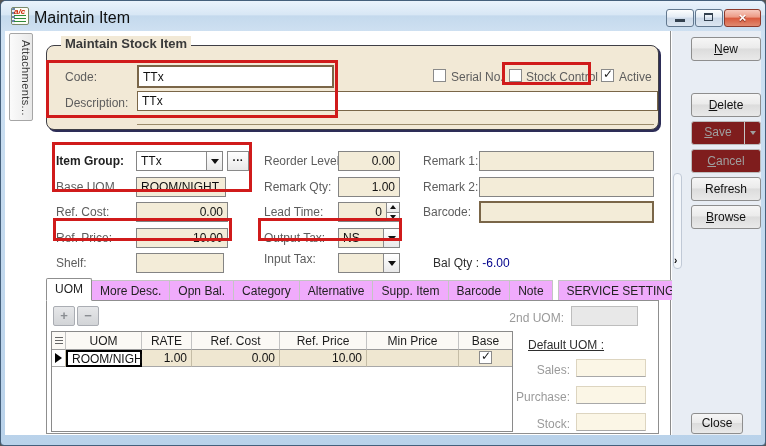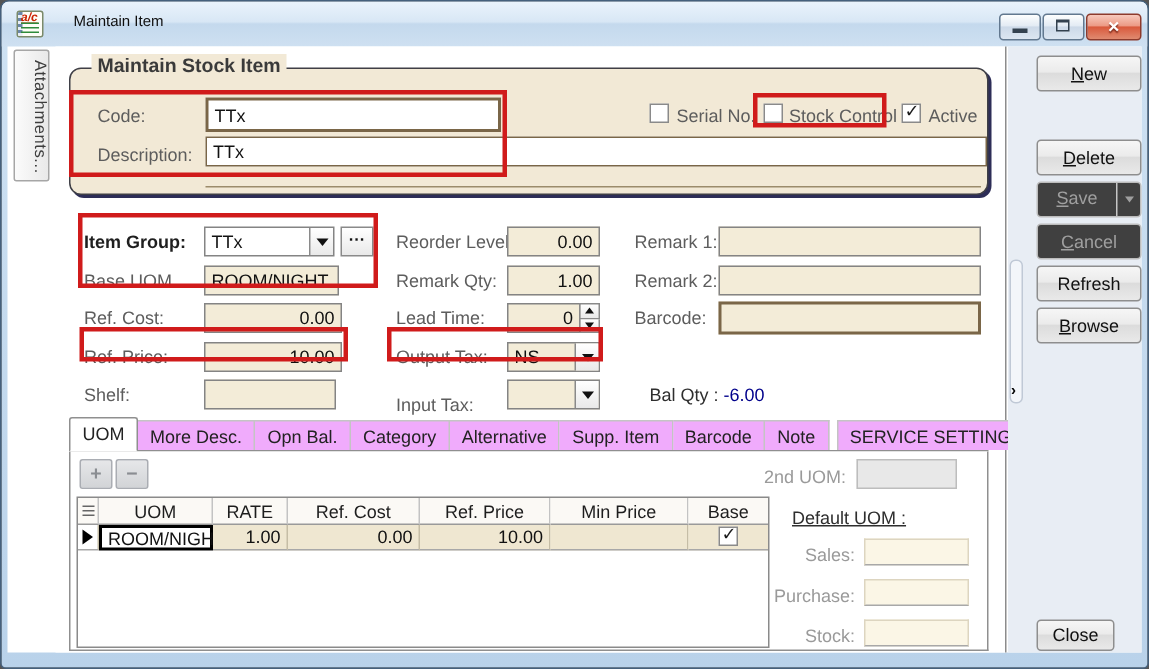--- a/index.html
+++ b/index.html
@@ -4,21 +4,21 @@
 <style>
   html,body{margin:0;padding:0;}
   body{width:766px;height:446px;position:relative;font-family:"Liberation Sans",sans-serif;font-size:12px;background:#555;overflow:hidden;}
   *{box-sizing:border-box;}
 
   
   .window{position:absolute;inset:0;border:1px solid #45607c;border-radius:6px 6px 4px 4px;overflow:hidden;
           background:linear-gradient(#cfe2f3,#b9d2ea);}
   .titlebar{position:absolute;left:0;top:0;right:0;height:30px;
             background:linear-gradient(#eaf3fc,#d8e7f5 45%,#c4d9ed 50%,#cee0f1);}
-  .title-text{position:absolute;left:48px;top:8px;color:#0f0f0f;font-size:10px;text-align:right;}
+  .title-text{position:absolute;left:33px;top:8px;color:#0f0f0f;font-size:16px;text-align:right;}
   .app-icon{position:absolute;left:10px;top:6px;width:18px;height:18px;background:#fdfdf6;border:1px solid #7a8a6a;border-radius:2px;overflow:hidden;}
   .app-icon .ac{position:absolute;top:-1px;left:2px;font-size:8px;color:#cc2200;font-weight:bold;font-style:italic;text-decoration:underline;}
   .app-icon .lines{position:absolute;left:2px;bottom:2px;width:12px;height:1px;background:#2e8b3a;box-shadow:0 -3px 0 #2e8b3a,0 -6px 0 #2e8b3a;}
   .app-icon .spine{position:absolute;left:0;top:0;bottom:0;width:3px;background:repeating-linear-gradient(#6a86a8 0 2px,#e8eef6 2px 4px);}
 
   .win-btn{position:absolute;top:8px;height:18px;border:1px solid #62788f;border-radius:3px;
            background:linear-gradient(#fdfefe,#e3ebf4 45%,#ccd9e8 50%,#dce6f1);}
   .win-btn .dash{position:absolute;left:50%;margin-left:-5px;bottom:4px;width:10px;height:3px;background:#33414f;}
   .win-btn .box{position:absolute;left:50%;top:50%;margin:-5px 0 0 -5px;width:9px;height:8px;border:1px solid #33414f;border-top:2px solid #33414f;background:transparent;}
   .win-btn.close{background:linear-gradient(#f7c9bd,#ec9a85 45%,#d9593c 50%,#e08a70);border-color:#8d3a2c;}
@@ -99,21 +99,21 @@
   .sel-icon{position:absolute;width:8px;height:1px;background:#666;box-shadow:0 3px 0 #666,0 6px 0 #666;}
 
   .def-head{color:#2e2e2e;text-decoration:underline;font-size:12px;}
   input.cream{background:#fbf6e6;border:1px solid #ddd5c0;border-bottom:1px solid #a8a8a8;}
 
   
   .btn{position:absolute;width:70px;height:24px;border:1px solid #8e8e8e;border-radius:3px;
        background:linear-gradient(#f6f6f6,#ebebeb 45%,#dcdcdc 50%,#e9e9e9);
        text-align:center;font-size:12px;color:#111;line-height:22px;}
   .btn .mn{text-decoration:underline;}
-  .btn.disabled{background:#404040;border-color:#bcbcbc;color:#9f9f9f;}
+  .btn.disabled{background:#7f1d1d;border-color:#bcbcbc;color:#9f9f9f;}
   .btn.split{display:flex;line-height:21px;}
   .btn.split .cap{flex:1;border-right:1px solid #c6c6c6;}
   .btn.split .arr{width:15px;position:relative;}
   .btn.split .arr .tri-down{border-top-color:#9f9f9f;margin-left:-3px;border-left-width:3px;border-right-width:3px;border-top-width:4px;}
 
   .splitterbar{position:absolute;left:1px;top:142px;width:9px;height:96px;background:#f3f6fa;border:1px solid #c0c9d6;border-radius:4px;}
   .splitterbar .chev{position:absolute;left:0px;bottom:2px;width:7px;color:#000;font-weight:bold;font-size:10px;line-height:10px;}
 </style>
 </head>
 <body>
@@ -204,21 +204,21 @@
       </div>
 
       <div class="lbl" style="left:227px;top:200px;">Output Tax:</div>
       <div class="combo tan" style="left:301px;top:197px;width:62px;height:20px;">
         <div class="cval">NS</div>
         <div class="drop-btn">
             <div class="tri-down"></div>
           </div>
       </div>
 
-      <div class="lbl" style="left:227px;top:232px;">Input Tax:</div>
+      <div class="lbl" style="left:227px;top:221px;">Input Tax:</div>
       <div class="combo tan" style="left:301px;top:222px;width:62px;height:20px;">
         <div class="cval"></div>
         <div class="drop-btn">
             <div class="tri-down"></div>
           </div>
       </div>
 
       <div class="lbl" style="left:386px;top:123px;">Remark 1:</div>
       <input class="fld" style="left: 442px; top: 120px; width: 175px; height: 20px;" value="">
 

